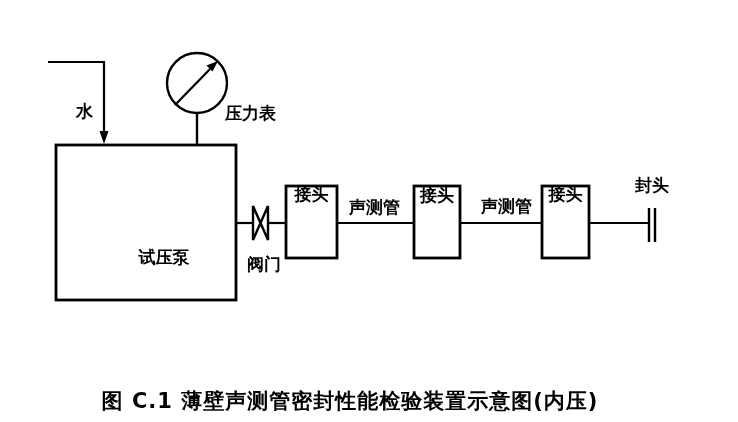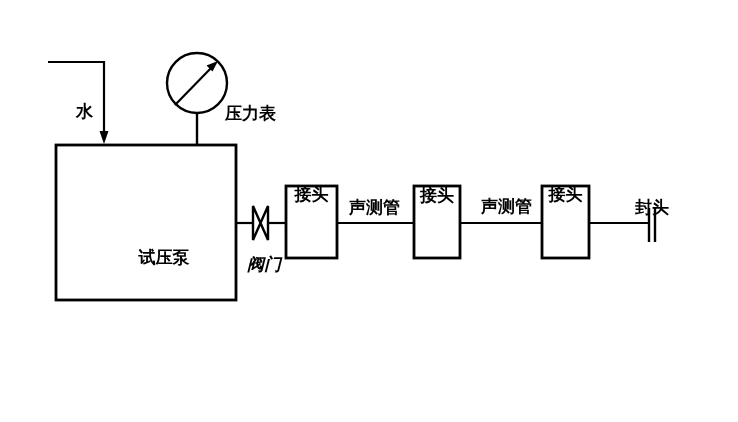--- a/index.html
+++ b/index.html
@@ -71,28 +71,29 @@
     <line class="thin" x1="649" y1="208" x2="649" y2="242"></line>
     <line class="thin" x1="655" y1="208" x2="655" y2="242"></line>
   </svg>
 
   <div class="lbl" style="left:76px; top:102px;">水</div>
 
   <div class="lbl" style="left:225px; top:104px;text-align:center;">压力表</div>
 
   <div class="lbl centered" style="left:56px; top:217px; width:216px;">试压泵</div>
 
-  <div class="lbl" style="left:247px; top:255px;font-style:italic;">阀门</div>
+  <div class="lbl" style="left:247px; top:255px;">阀门</div>
 
   <div class="lbl centered" style="left:286px; top:154px; width:51px;">接头</div>
 
   <div class="lbl centered" style="left:414px; top:155px; width:46px;">接头</div>
 
   <div class="lbl centered" style="left:542px; top:154px; width:47px;">接头</div>
 
   <div class="lbl" style="left:349px; top:198px;">声测管</div>
 
   <div class="lbl" style="left:481px; top:197px;">声测管</div>
 
-  <div class="lbl" style="left:635px; top:198px;">封头</div>
+  <div class="lbl" style="left:635px; top:176px;">封头</div>
 
+  <div class="caption">图 C.1  薄壁声测管密封性能检验装置示意图(内压)</div>
 
 </div>
 
 </body></html>

